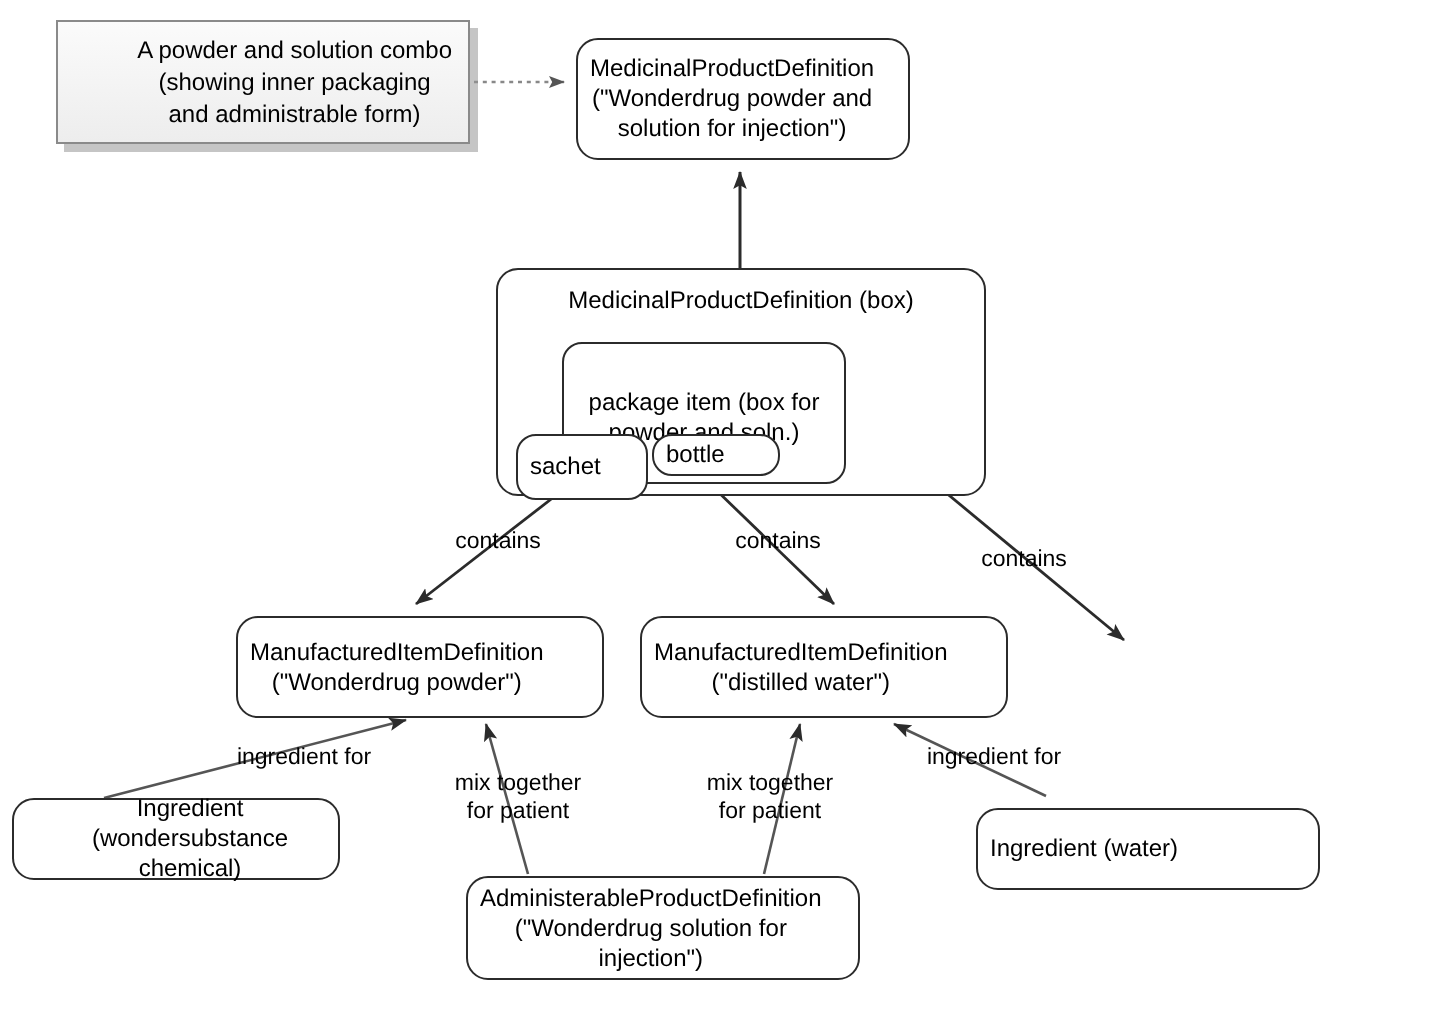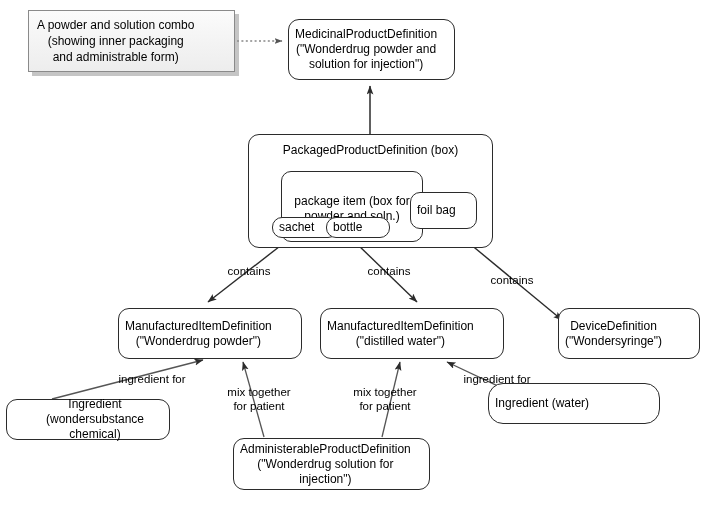--- a/index.html
+++ b/index.html
@@ -56,21 +56,21 @@
     justify-content: center;
     padding-top: 22px;
     border-radius: 10px;
     margin-left: 28px;
   }
   .note {
     position: absolute;
     box-sizing: border-box;
     display: flex;
     align-items: center;
-    justify-content: flex-start;
+    justify-content: flex-end;
     text-align: center;
     font-size: 12px;
     line-height: 16px;
     color: #000000;
     border: 1px solid #8a8a8a;
     background: linear-gradient(to bottom, #fbfbfb 0%, #ededed 100%);
     box-shadow: 4px 4px 0 rgba(150,150,150,0.55);
     padding: 8px 8px;
   }
   .edge-label {
@@ -145,61 +145,54 @@
 and administrable form)</span>
   </div>
 
   <div class="node" style="left:288px; top:19px; width:167px; height:61px;">
     <span class="node-text">MedicinalProductDefinition
 ("Wonderdrug powder and
 solution for injection")</span>
   </div>
 
   <div class="node node-group" style="left:248px; top:134px; width:245px; height:114px;">
-    <span class="node-text">PackagedProductDefinition (box)</span>
+    <span class="node-text">MedicinalProductDefinition (box)</span>
   </div>
 
   <div class="node node-pkgitem" style="left:253px; top:171px; width:142px; height:71px;">
     <span class="node-text">package item (box for
 powder and soln.)</span>
   </div>
 
-  <div class="node node-inner-small" style="left:272px; top:217px; width:66px; height:21px;">
+  <div class="node node-inner-small" style="left:258px; top:217px; width:66px; height:33px;">
     <span class="node-text">sachet</span>
   </div>
 
   <div class="node node-inner-small" style="left:326px; top:217px; width:64px; height:21px;">
     <span class="node-text">bottle</span>
   </div>
 
-  <div class="node node-inner-small" style="left:410px; top:192px; width:67px; height:37px;">
-    <span class="node-text">foil bag</span>
-  </div>
 
   <div class="node" style="left:118px; top:308px; width:184px; height:51px;">
     <span class="node-text">ManufacturedItemDefinition
 ("Wonderdrug powder")</span>
   </div>
 
   <div class="node" style="left:320px; top:308px; width:184px; height:51px;">
     <span class="node-text">ManufacturedItemDefinition
 ("distilled water")</span>
   </div>
 
-  <div class="node" style="left:558px; top:308px; width:142px; height:51px;">
-    <span class="node-text">DeviceDefinition
-("Wondersyringe")</span>
-  </div>
 
   <div class="node" style="left:6px; top:399px; width:164px; height:41px;padding-left:20px;">
     <span class="node-text">Ingredient (wondersubstance
 chemical)</span>
   </div>
 
-  <div class="node" style="left:488px; top:383px; width:172px; height:41px;border-radius:15px;">
+  <div class="node" style="left:488px; top:404px; width:172px; height:41px;">
     <span class="node-text">Ingredient (water)</span>
   </div>
 
   <div class="node" style="left:233px; top:438px; width:197px; height:52px;">
     <span class="node-text">AdministerableProductDefinition
 ("Wonderdrug solution for
 injection")</span>
   </div>
 
   <div class="edge-label" style="left:218px; top:264px; width:62px;">contains</div>

